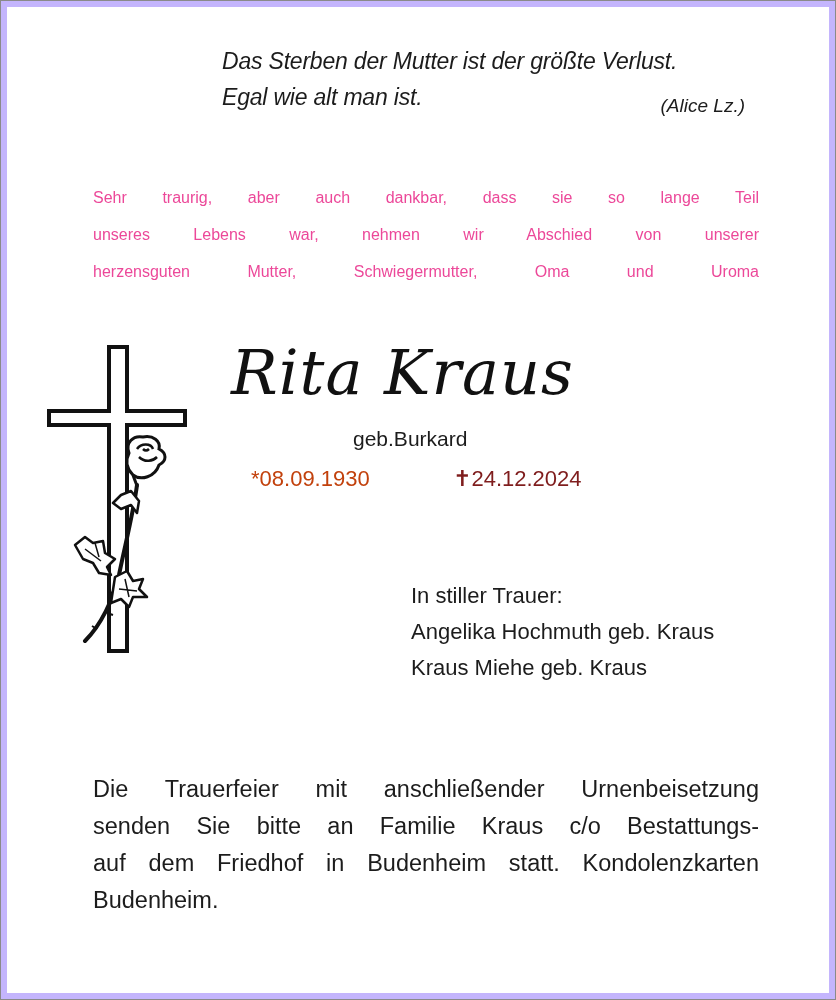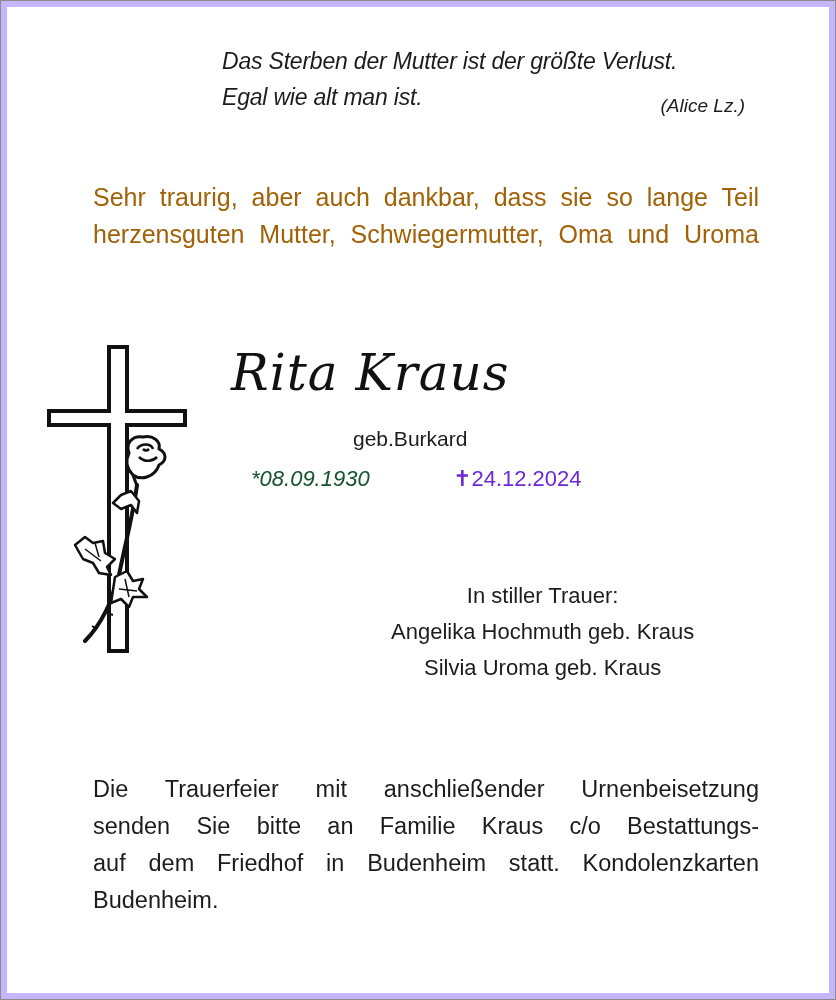--- a/index.html
+++ b/index.html
@@ -43,79 +43,77 @@
       top: 88px;
       font-size: 19px;
       color: #1c1c1c;
       font-style: italic;
     }
     .intro {
       position: absolute;
       left: 86px;
       top: 172px;
       width: 666px;
-      font-size: 25px;
+      font-size: 16px;
       line-height: 37px;
-      color: #a16207;
+      color: #ec4899;
     }
     .intro .line {
       display: block;
       text-align: justify;
       text-align-last: justify;
       white-space: nowrap;
     }
     .cross {
       position: absolute;
       left: 38px;
       top: 338px;
       width: 148px;
       height: 310px;
     }
     .name {
       position: absolute;
       left: 224px;
       top: 326px;
       font-family: "DejaVu Serif", "Liberation Serif", serif;
       font-style: italic;
-      font-size: 50px;
+      font-size: 62px;
       line-height: 80px;
       letter-spacing: 1px;
       color: #111111;
     }
     .maiden {
       position: absolute;
       left: 346px;
       top: 420px;
       font-size: 21px;
       color: #1c1c1c;
     }
     .birth {
       position: absolute;
       left: 244px;
       top: 459px;
       font-size: 22px;
-      color: #14532d;
-      font-style: italic;
+      color: #c2410c;
     }
     .death {
       position: absolute;
       left: 446px;
       top: 459px;
       font-size: 22px;
-      color: #6d28d9;
+      color: #7f1d1d;
       text-align: right;
     }
     .mourners {
       position: absolute;
-      left: 384px;
+      left: 404px;
       top: 571px;
       font-size: 22px;
       line-height: 36px;
       color: #1c1c1c;
-      text-align: center;
     }
     .mourners .line { display: block; white-space: nowrap; }
     .mourners b { font-weight: normal; }
     .service {
       position: absolute;
       left: 86px;
       top: 764px;
       width: 666px;
       font-size: 23.5px;
       line-height: 37px;
@@ -135,20 +133,21 @@
 <div class="frame">
 
   <div class="quote">
     <span class="line">Das Sterben der Mutter ist der größte Verlust.</span>
     <span class="line">Egal wie alt man ist.</span>
   </div>
   <div class="quote-author">(Alice Lz.)</div>
 
   <div class="intro">
     <span class="line">Sehr traurig, aber auch dankbar, dass sie so lange Teil</span>
+    <span class="line">unseres Lebens war, nehmen wir Abschied von unserer</span>
     <span class="line">herzensguten Mutter, Schwiegermutter, Oma und Uroma</span>
   </div>
 
   <svg class="cross" viewBox="0 0 148 310" xmlns="http://www.w3.org/2000/svg">
 
     <path d="M64 2 H82 V66 H140 V80 H82 V306 H64 V80 H4 V66 H64 Z" fill="#ffffff" stroke="#111" stroke-width="4" stroke-linejoin="miter"></path>
 
     <path d="M92 140 C88 170 80 200 74 230 C68 255 56 280 40 296" fill="none" stroke="#111" stroke-width="4" stroke-linecap="round"></path>
     <path d="M70 250 l-6 -4 M62 268 l6 2 M52 284 l-5 -3" stroke="#111" stroke-width="2" fill="none"></path>
 
@@ -166,21 +165,21 @@
   </svg>
 
   <div class="name">Rita Kraus</div>
   <div class="maiden">geb.Burkard</div>
   <div class="birth">*08.09.1930</div>
   <div class="death">✝24.12.2024</div>
 
   <div class="mourners">
     <span class="line">In stiller Trauer:</span>
     <span class="line"><b>Angelika Hochmuth</b><span> geb. Kraus</span></span>
-    <span class="line"><b>Silvia Uroma</b><span> geb. Kraus</span></span>
+    <span class="line"><b>Kraus Miehe</b><span> geb. Kraus</span></span>
   </div>
 
   <div class="service">
     <span class="line">Die Trauerfeier mit anschließender Urnenbeisetzung</span>
     <span class="line">senden Sie bitte an Familie Kraus c/o Bestattungs-</span>
     <span class="line">auf dem Friedhof in Budenheim statt.  Kondolenzkarten</span>
     <span class="line last">Budenheim.</span>
   </div>
 
 </div>

